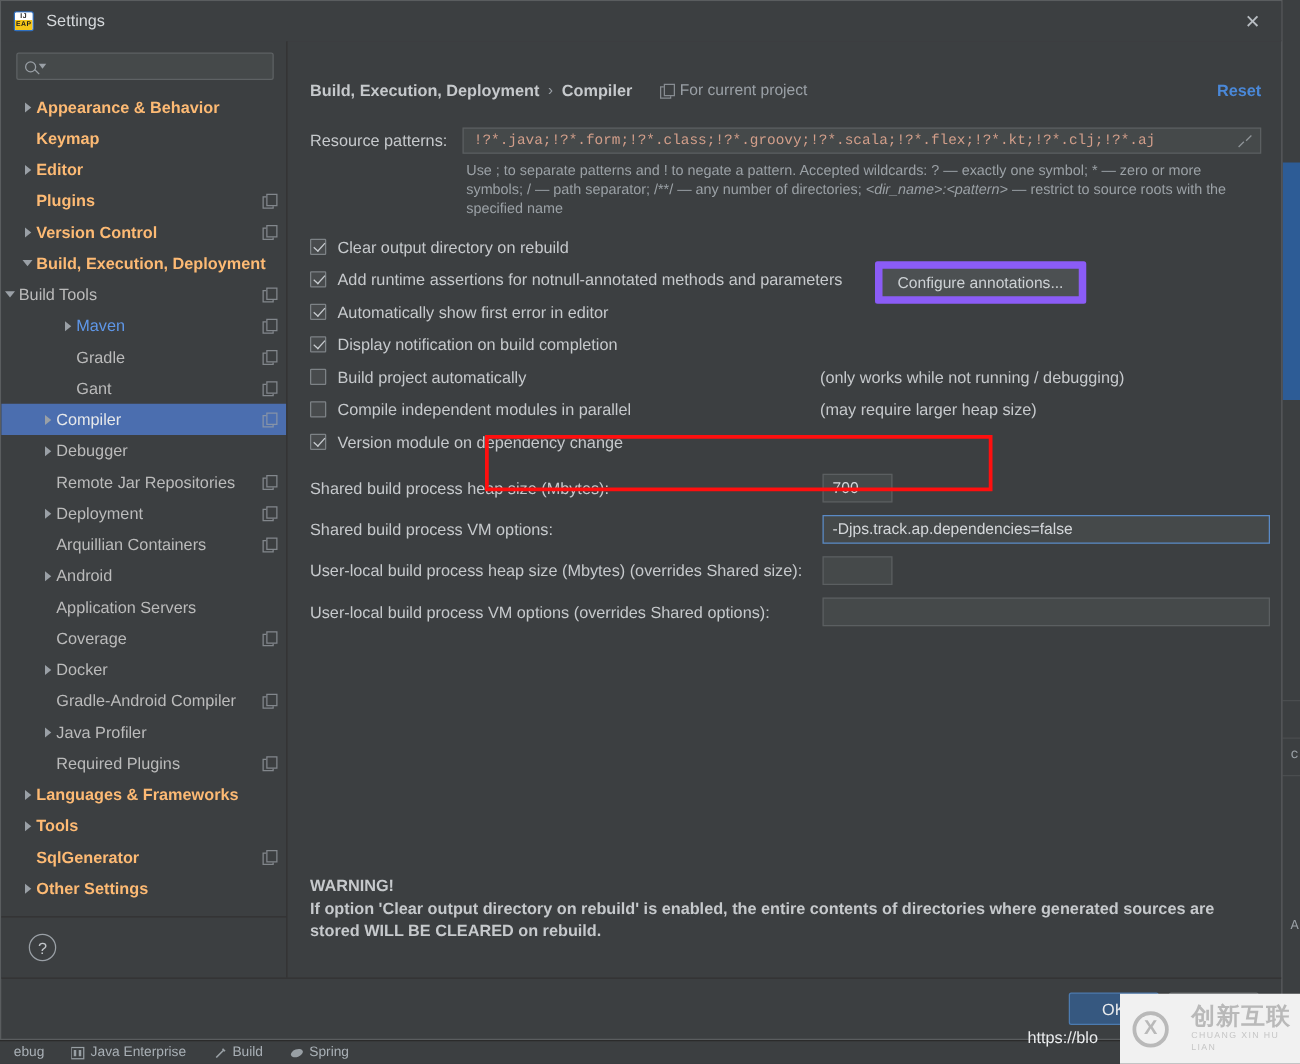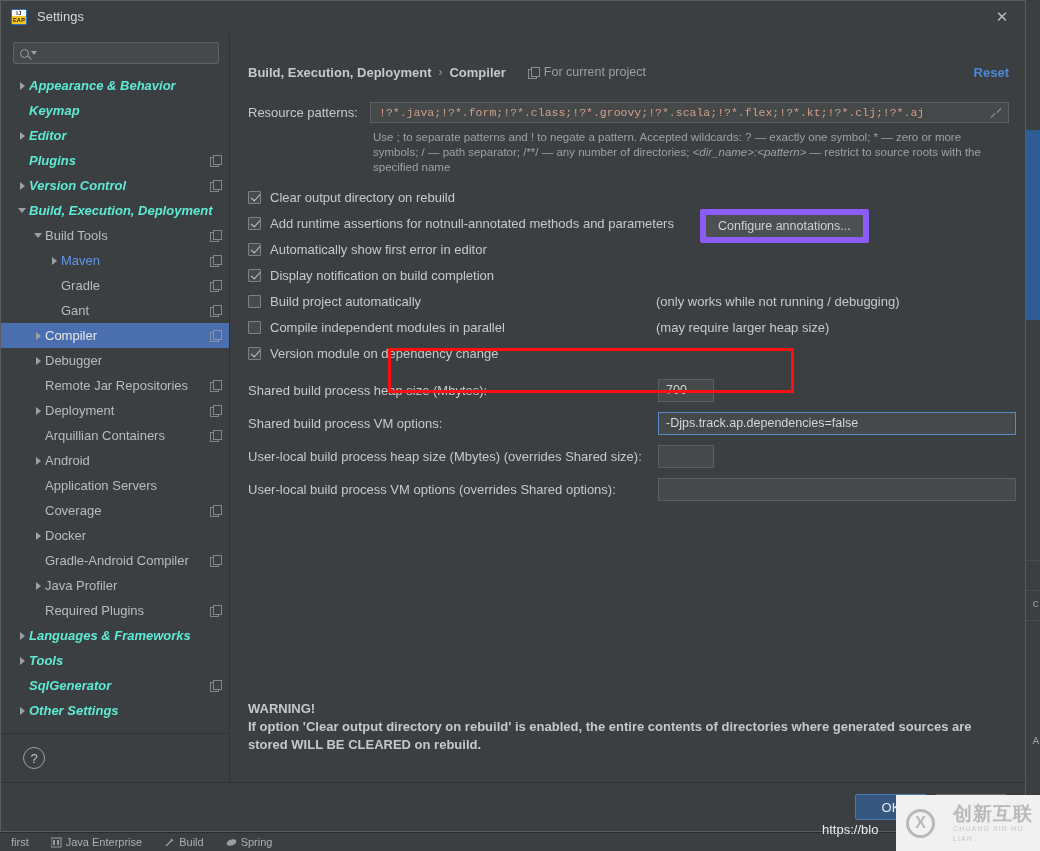--- a/index.html
+++ b/index.html
@@ -120,21 +120,21 @@
   .tnode .arrow i {
     display: inline-block; width: 0; height: 0;
     border-top: 4px solid transparent; border-bottom: 4px solid transparent;
     border-left: 5px solid #9aa0a6;
   }
   .tnode .arrow.open i {
     border-left: 4px solid transparent; border-right: 4px solid transparent;
     border-top: 5px solid #9aa0a6; border-bottom: none;
   }
   .tnode .tlabel { font-size: 13px; color: #bbbbbb; white-space: nowrap; }
-  .tnode.bold .tlabel { font-weight: bold; color: #5eead4; font-style: italic; }
+  .tnode.bold .tlabel { font-weight: bold; color: #fdba74; }
   .tnode.sel .tlabel { color: #e6e8ea; }
   .tnode.accent .tlabel { color: #5f97e8; }
   .tnode .proj-ico {
     margin-left: auto; width: 11px; height: 11px; position: relative; opacity: .75; flex: 0 0 11px;
   }
   .tnode .proj-ico::before {
     content: ""; position: absolute; left: 0; top: 2px;
     width: 7px; height: 8px; border: 1px solid #9aa0a6;
   }
   .tnode .proj-ico::after {
@@ -311,21 +311,21 @@
   <div class="bg-rowline" style="top:560px;"></div>
   <div class="bg-rowline" style="top:590px;"></div>
   <div class="bg-rowline" style="top:620px;"></div>
   <div class="bg-right-char" style="top:598px;">c</div>
   <div class="bg-right-char" style="top:735px;">A</div>
 </div>
 
 <div id="status-bar">
   <div class="sb-item">
     <span class="sb-ico"></span>
-    <span>first</span>
+    <span>ebug</span>
   </div>
   <div class="sb-item">
     <span class="sb-ico">
       <svg width="11" height="11" viewBox="0 0 11 11">
           <rect x="0" y="1" width="10" height="9" fill="none" stroke="#a9b0b6" stroke-width="1"></rect>
           <rect x="2" y="3" width="2" height="5" fill="#a9b0b6"></rect>
           <rect x="6" y="3" width="2" height="5" fill="#a9b0b6"></rect>
         </svg>
     </span>
     <span>Java Enterprise</span>
@@ -397,21 +397,21 @@
             </span>
             <span class="tlabel">Version Control</span>
             <span class="proj-ico"></span>
           </div>
           <div class="tnode bold" style="padding-left: 14px;">
             <span class="arrow open">
               <i></i>
             </span>
             <span class="tlabel">Build, Execution, Deployment</span>
           </div>
-          <div class="tnode" style="padding-left: 30px;">
+          <div class="tnode" style="">
             <span class="arrow open">
               <i></i>
             </span>
             <span class="tlabel">Build Tools</span>
             <span class="proj-ico"></span>
           </div>
           <div class="tnode accent" style="padding-left: 46px;">
             <span class="arrow">
               <i></i>
             </span>

